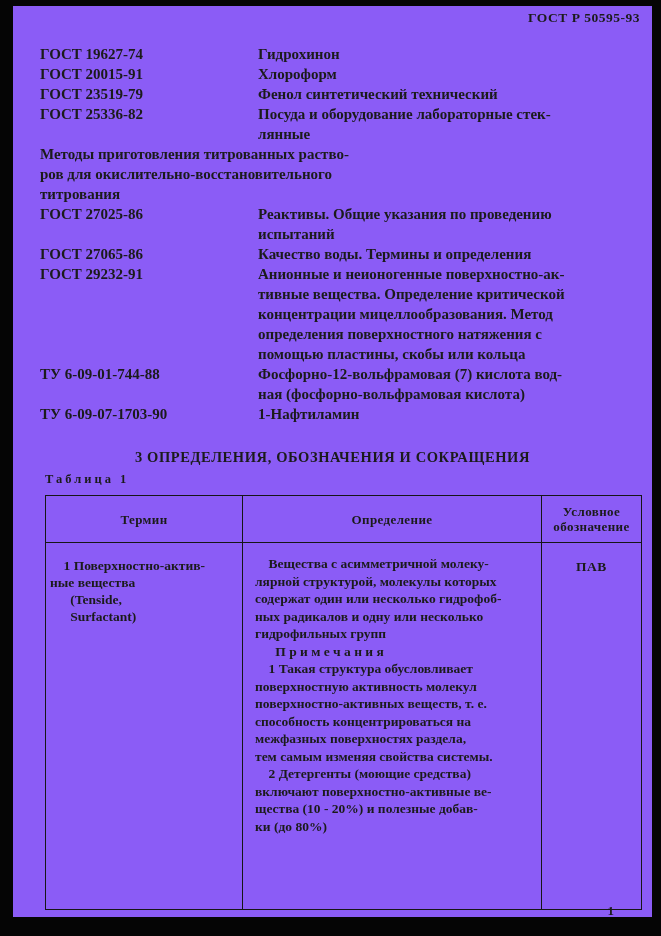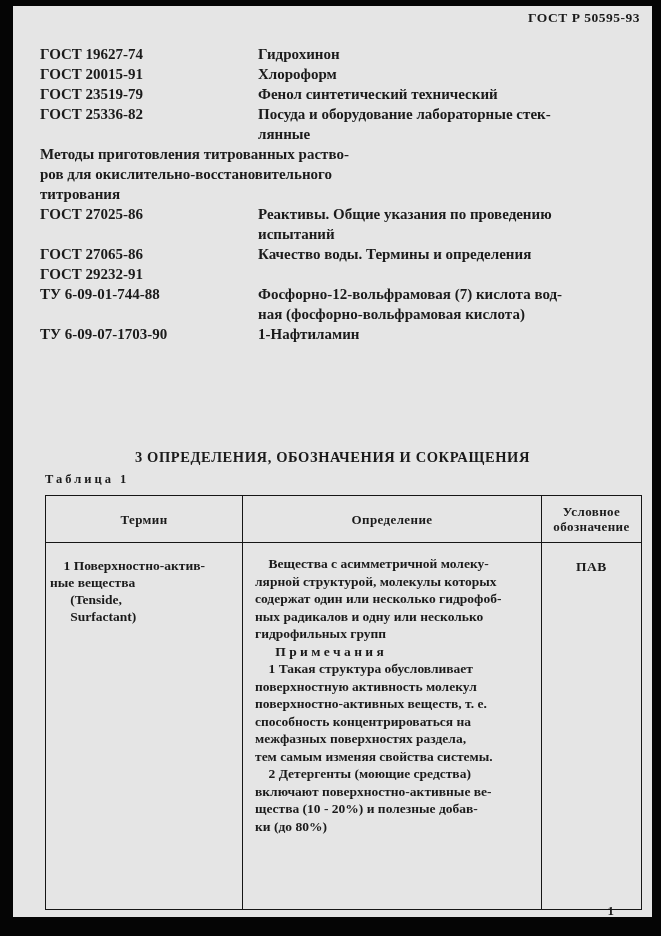--- a/index.html
+++ b/index.html
@@ -15,21 +15,21 @@
     width: 661px;
     height: 936px;
     background: #050505;
   }
   .page {
     position: absolute;
     top: 6px;
     left: 13px;
     right: 9px;
     bottom: 19px;
-    background: #e5e5e5;
+    background: #8b5cf6;
     color: #1b1b1b;
   }
   .doc-code {
     position: absolute;
     top: 4px;
     right: 12px;
     font-size: 13.5px;
     font-weight: bold;
     letter-spacing: 0.5px;
   }
@@ -160,20 +160,25 @@
         <span class="ref-code">ГОСТ 27025-86</span>
         <span class="ref-title">Реактивы. Общие указания по проведению
 испытаний</span>
       </div>
       <div class="ref-row">
         <span class="ref-code">ГОСТ 27065-86</span>
         <span class="ref-title">Качество воды. Термины и определения</span>
       </div>
       <div class="ref-row">
         <span class="ref-code">ГОСТ 29232-91</span>
+        <span class="ref-title">Анионные и неионогенные поверхностно-ак-
+тивные вещества. Определение критической
+концентрации мицеллообразования. Метод
+определения поверхностного натяжения с
+помощью пластины, скобы или кольца</span>
       </div>
       <div class="ref-row">
         <span class="ref-code">ТУ 6-09-01-744-88</span>
         <span class="ref-title">Фосфорно-12-вольфрамовая (7) кислота вод-
 ная (фосфорно-вольфрамовая кислота)</span>
       </div>
       <div class="ref-row">
         <span class="ref-code">ТУ 6-09-07-1703-90</span>
         <span class="ref-title">1-Нафтиламин</span>
       </div>

